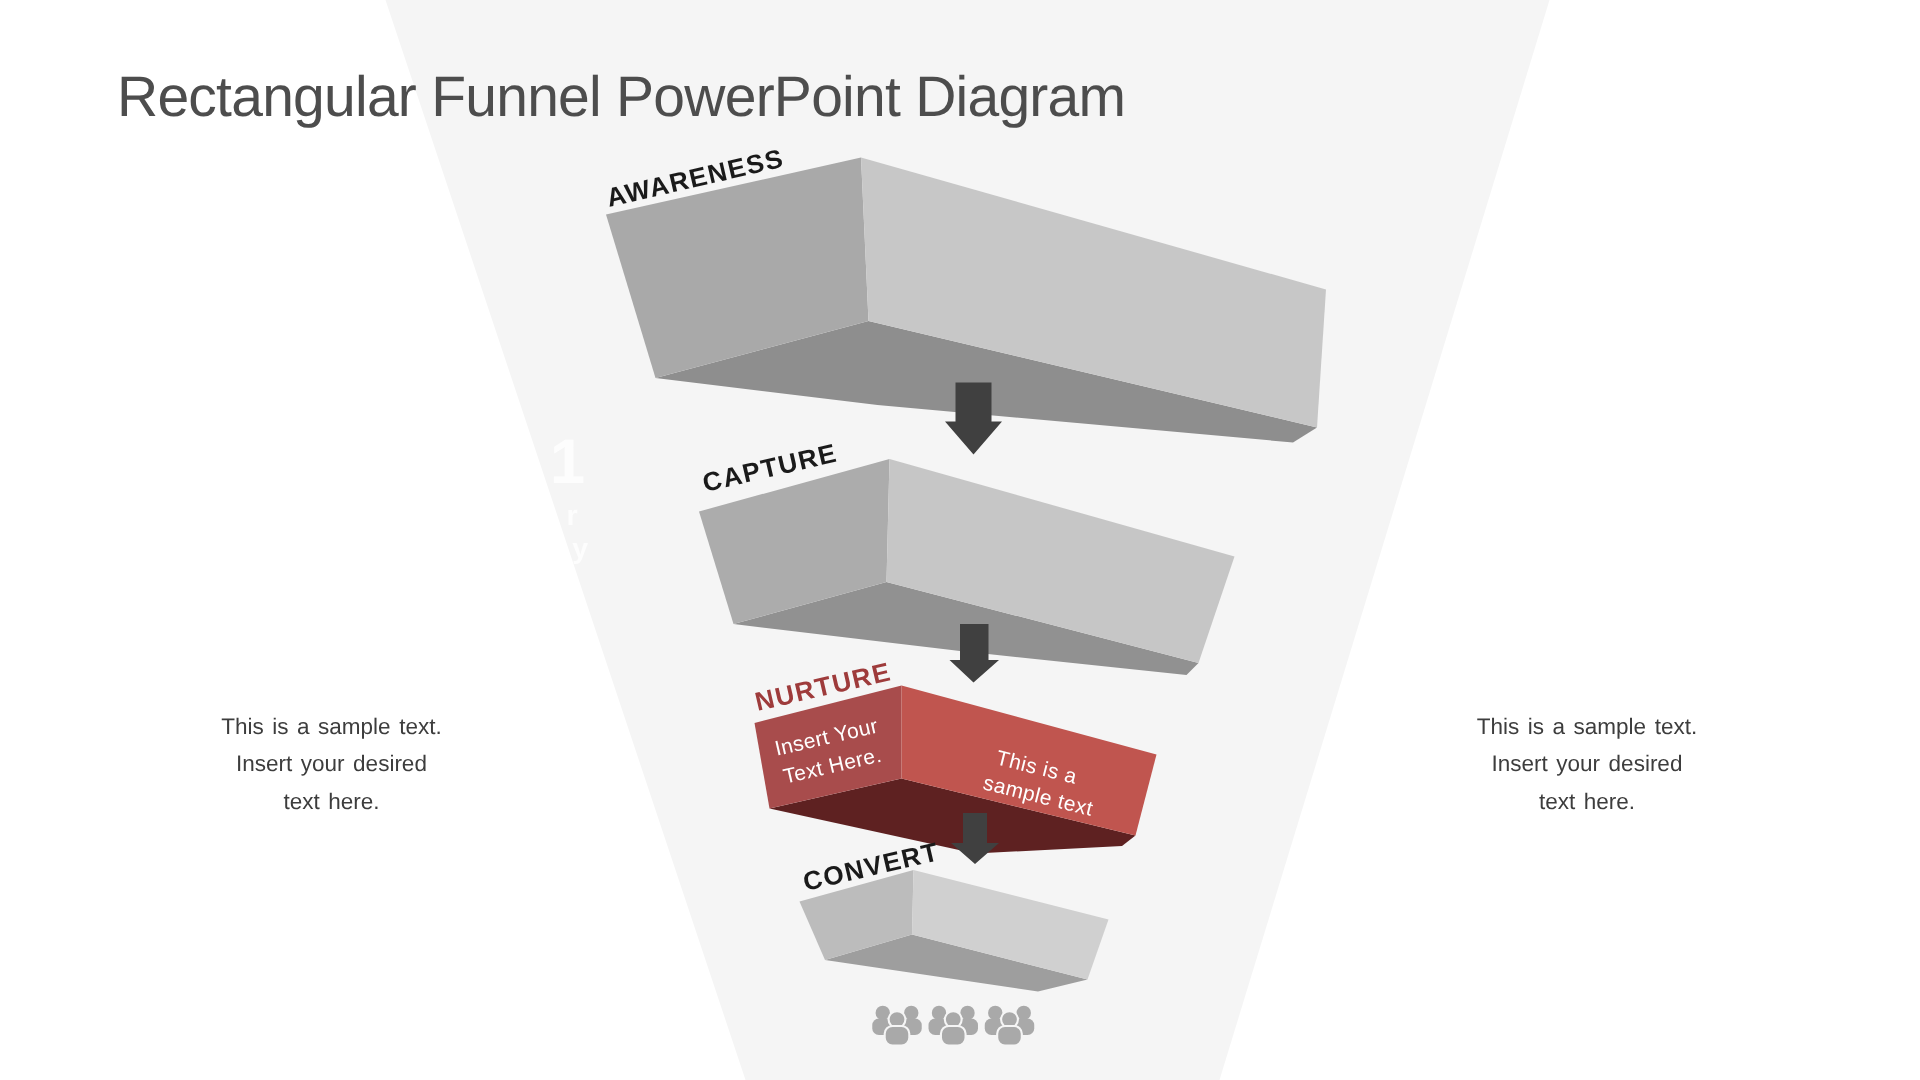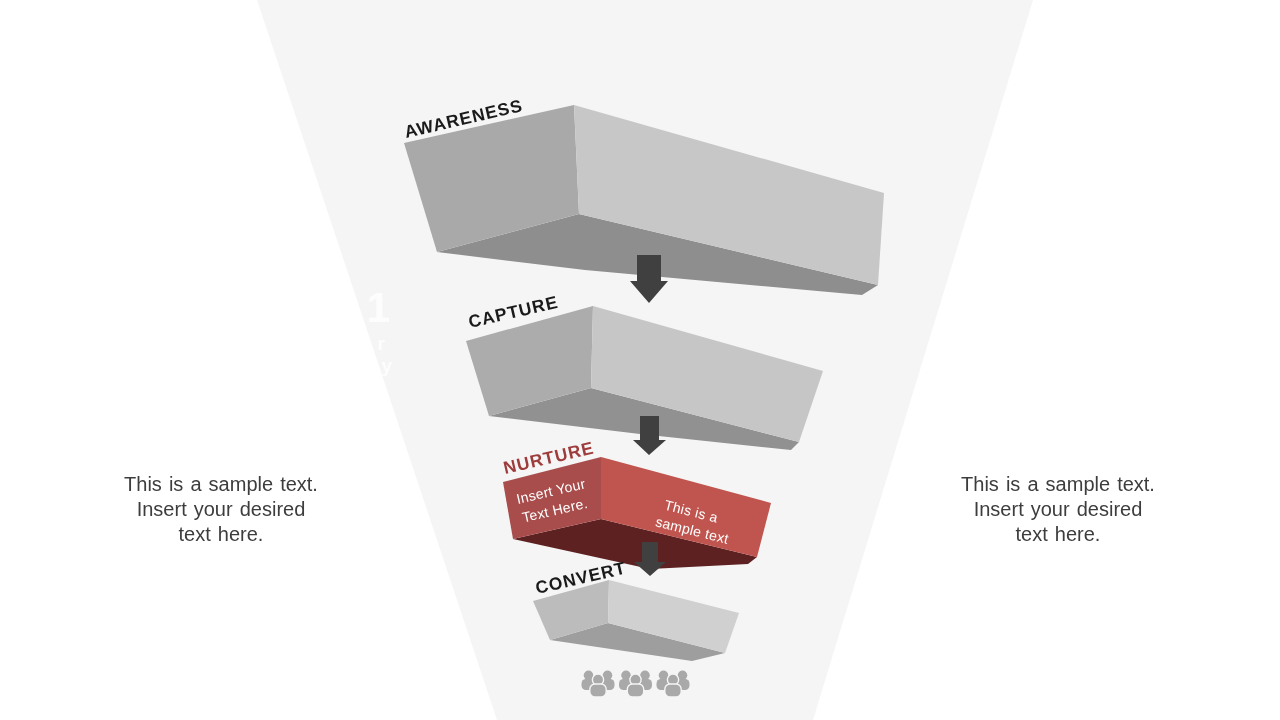--- a/index.html
+++ b/index.html
@@ -11,21 +11,21 @@
     font-family:"Liberation Sans","DejaVu Sans",sans-serif;
   }
   .diagram-svg{position:absolute;left:0;top:0;width:1280px;height:720px;}
   .title{
     position:absolute;left:78px;top:42px;margin:0;
     font-size:38px;line-height:46px;font-weight:400;
     letter-spacing:-0.5px;color:#4d4d4d;white-space:nowrap;
   }
   .note{
     position:absolute;top:472px;width:210px;
-    font-size:20px;line-height:25px;color:#3d3d3d;
+    font-size:15px;line-height:25px;color:#3d3d3d;
     text-align:center;white-space:pre-line;word-spacing:1.5px;
   }
   .note-left{left:116px;}
   .note-right{left:953px;}
   .lvl-label{font-weight:bold;font-size:17.5px;letter-spacing:1px;}
   .nurture-line{font-size:14px;letter-spacing:0.3px;}
   .wm-big{font-size:42px;font-weight:bold;opacity:0.85;}
   .wm-small{font-size:19px;font-weight:bold;opacity:0.8;}
 </style>
 </head>
@@ -99,20 +99,21 @@
         <use href="#person-shape" transform="translate(635.5,697) scale(1.08)" stroke="#f5f5f5" stroke-width="1.3"></use>
       </g>
       <g>
         <use href="#person-shape" transform="translate(663.5,690) scale(0.92)"></use>
         <use href="#person-shape" transform="translate(682.5,690) scale(0.92)"></use>
         <use href="#person-shape" transform="translate(673,697) scale(1.08)" stroke="#f5f5f5" stroke-width="1.3"></use>
       </g>
     </g>
   </svg>
 
+  <h1 class="title">Rectangular Funnel PowerPoint Diagram</h1>
 
   <div class="note note-left">This is a sample text.
 Insert your desired
 text here.</div>
 
   <div class="note note-right">This is a sample text.
 Insert your desired
 text here.</div>
 
 </div>

